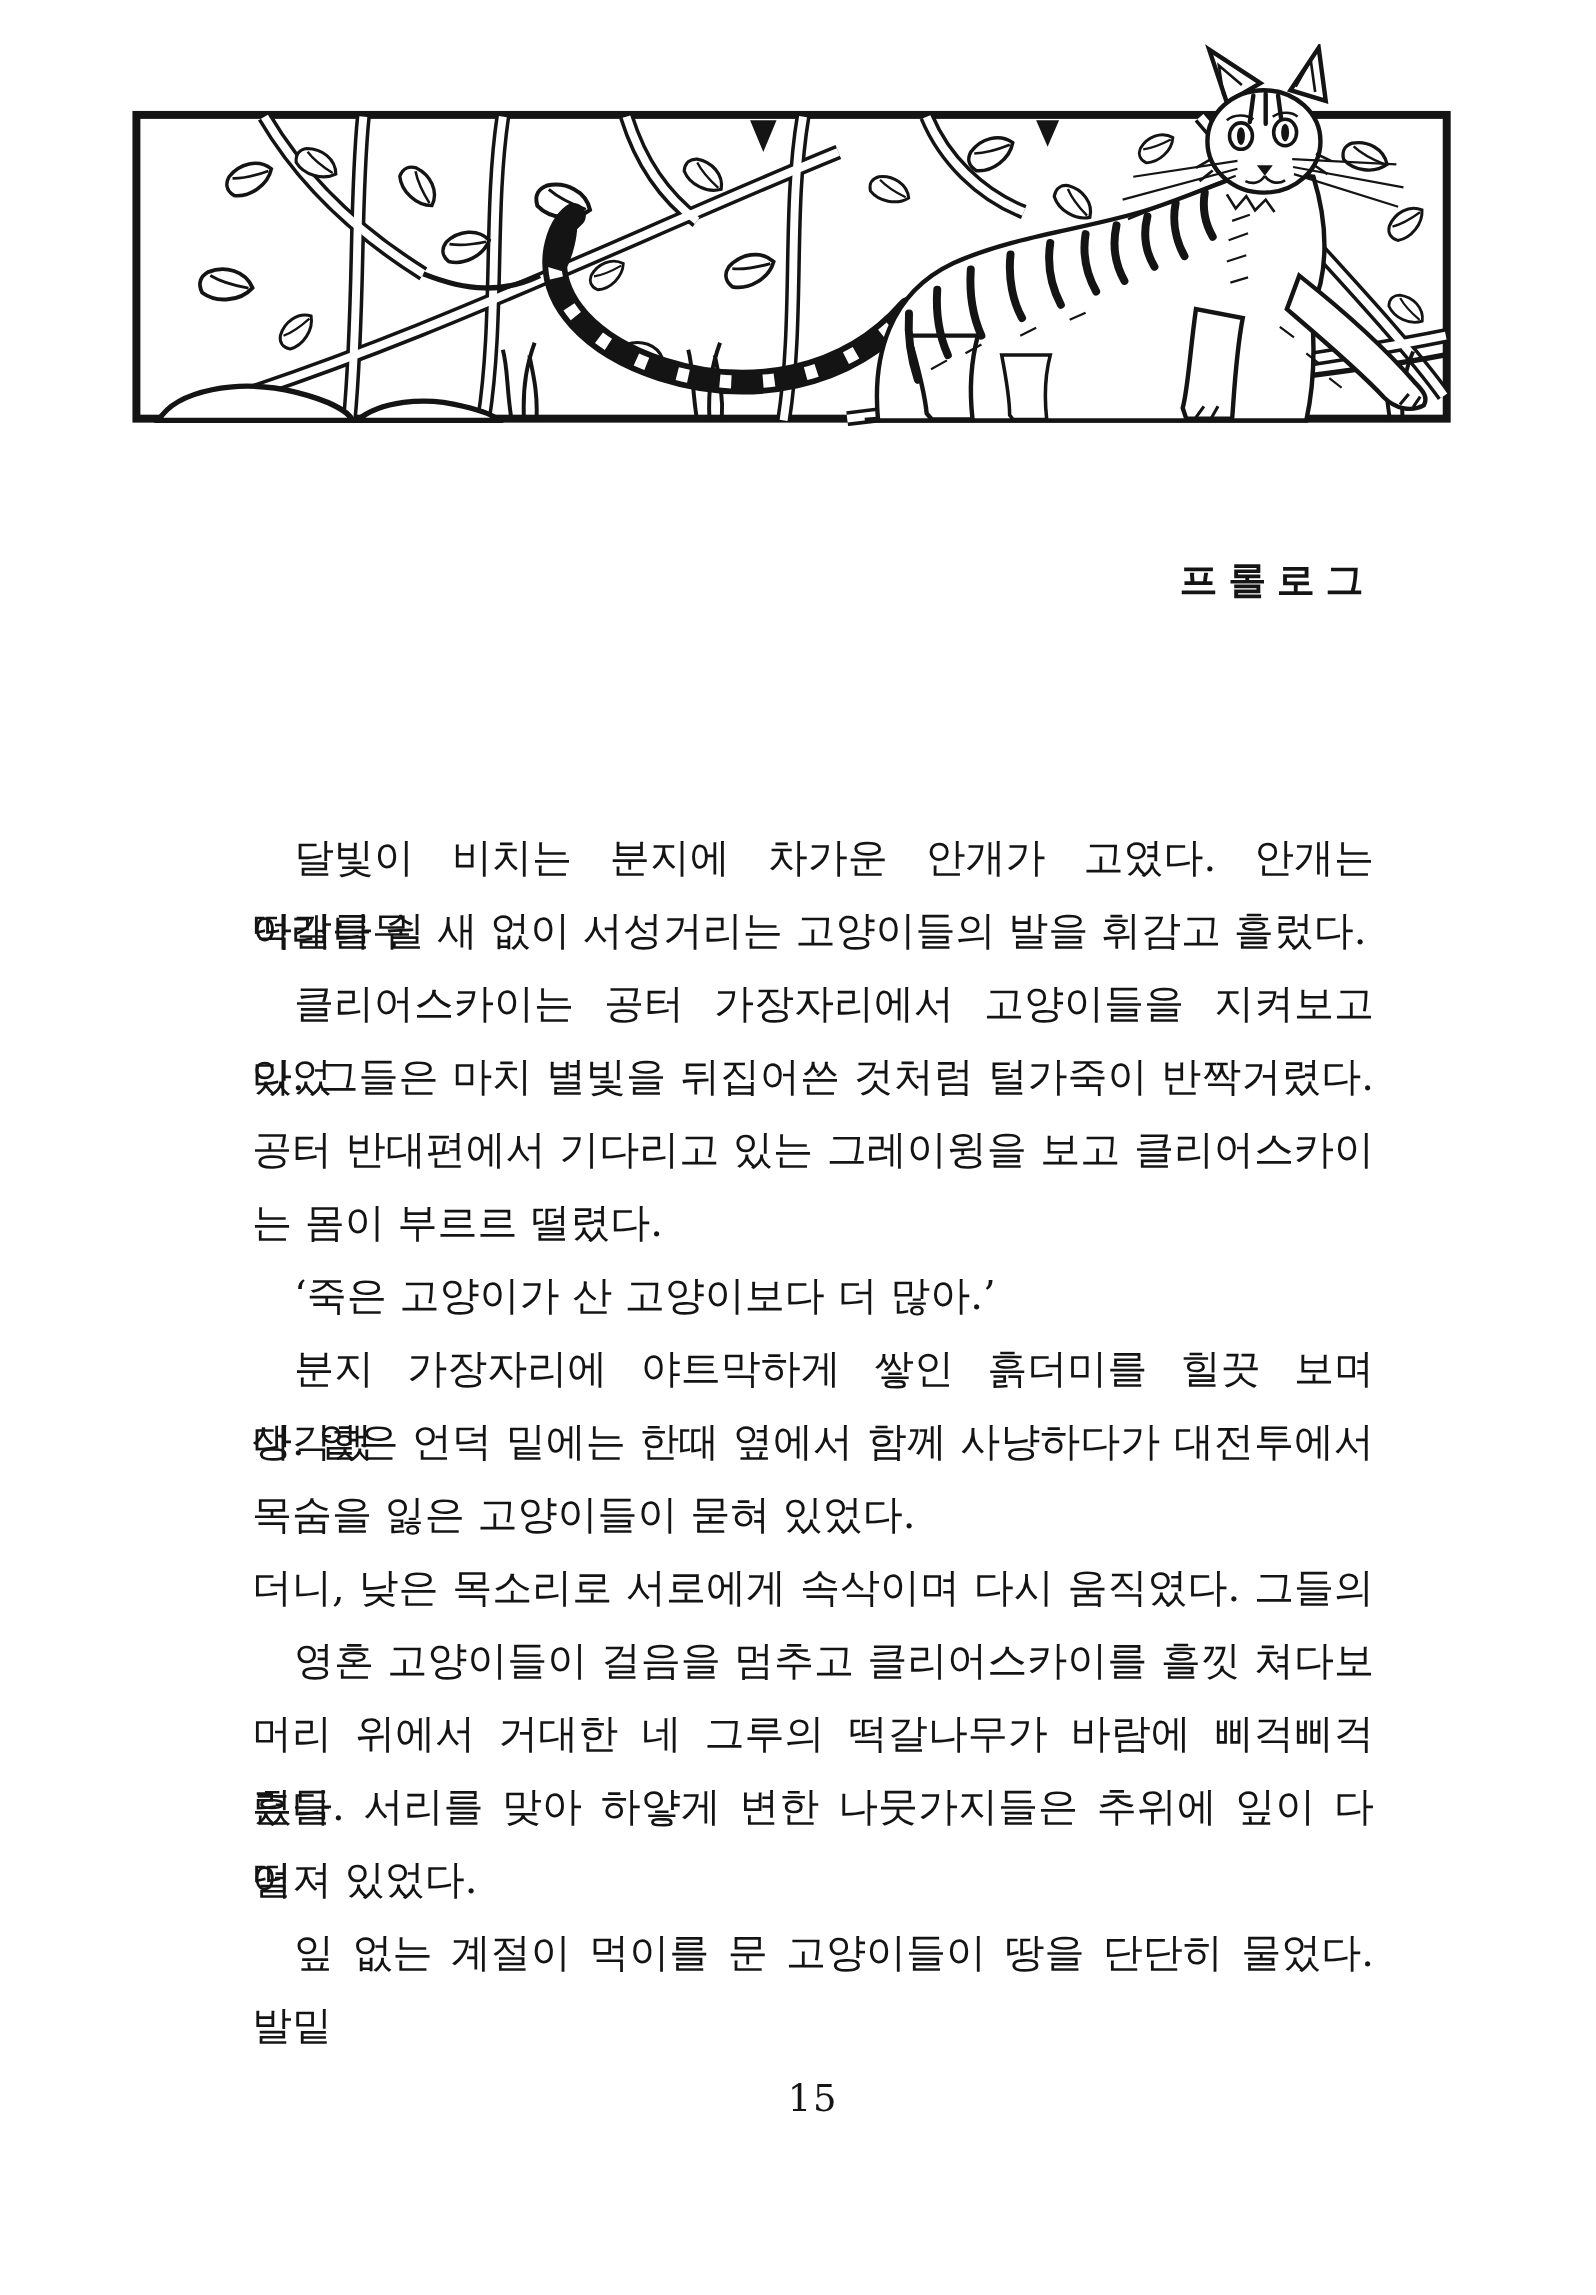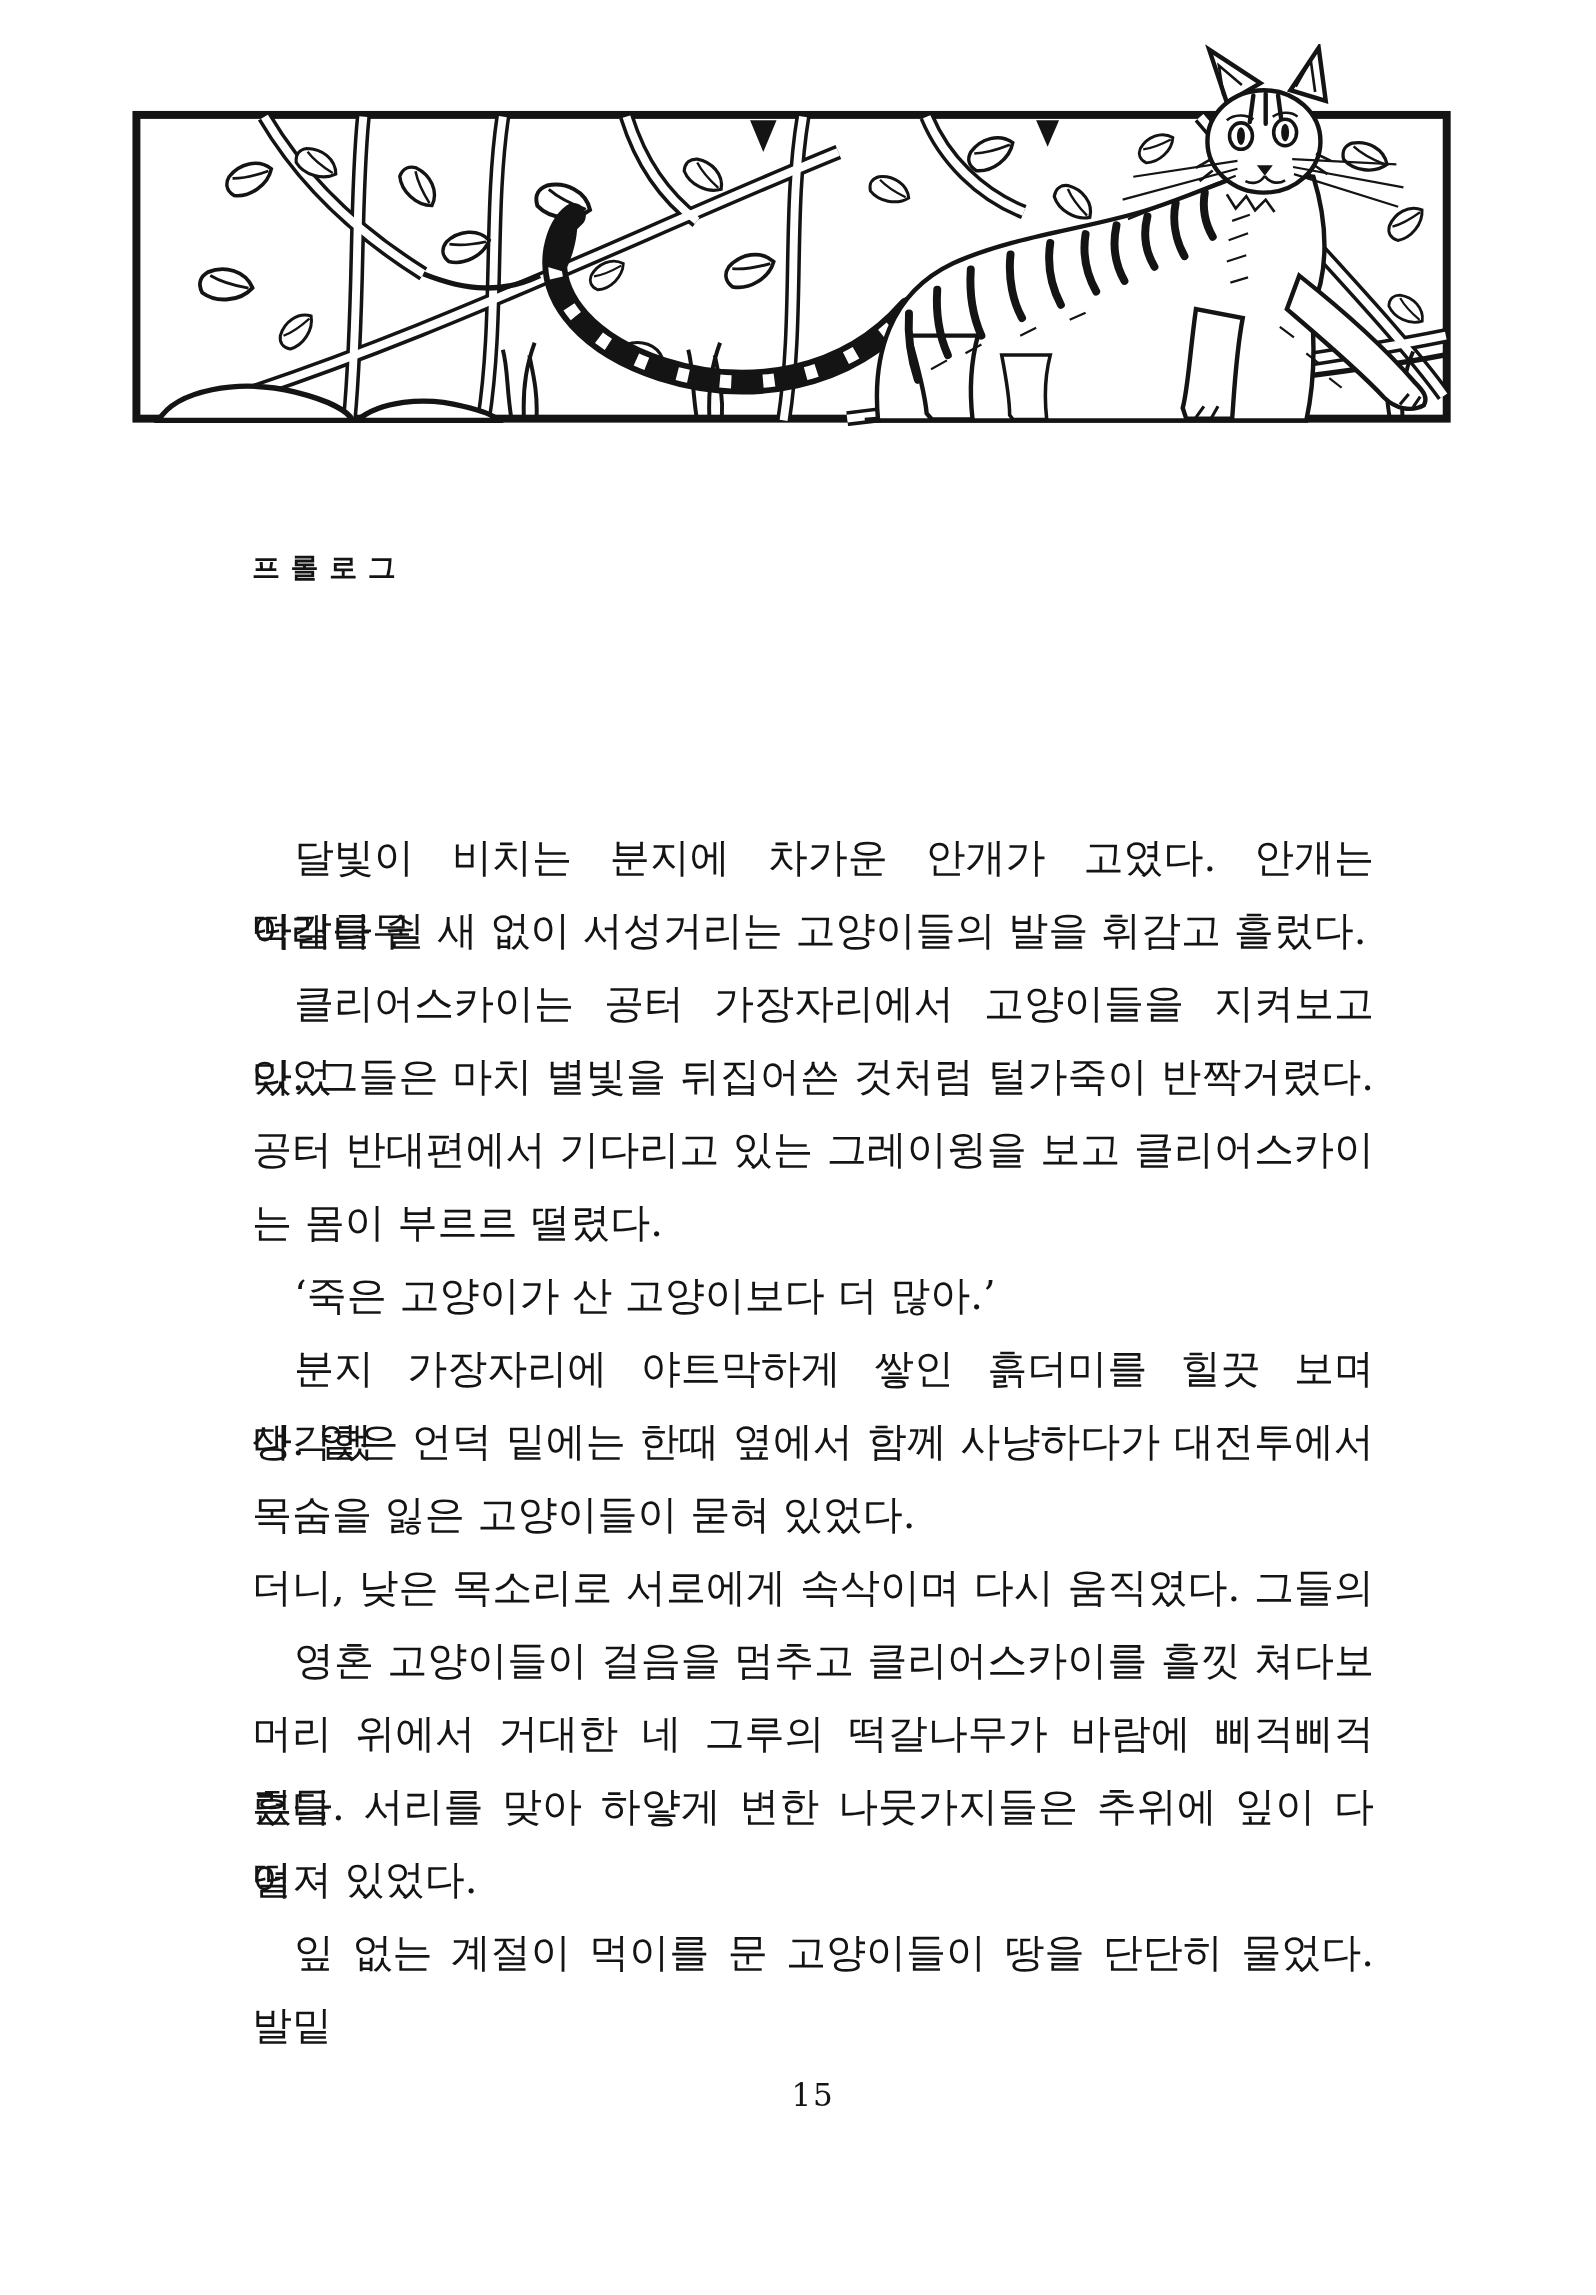--- a/index.html
+++ b/index.html
@@ -4,35 +4,35 @@
 <style>
   html,body{margin:0;padding:0;}
   body{
     width:1597px;height:2295px;position:relative;overflow:hidden;
     background:#ffffff;color:#141414;
     font-family:"DejaVu Serif","Liberation Serif",serif;
   }
   .illus{position:absolute;left:132px;top:44px;width:1320px;height:382px;}
   .chapter-title{
     position:absolute;left:252px;top:530px;width:1122px;
-    text-align:left;font-size:28px;font-weight:bold;letter-spacing:10.6px;
+    text-align:right;font-size:38px;font-weight:bold;letter-spacing:10.6px;
   }
   .body-text{
     position:absolute;left:252px;top:821px;width:1122px;
     font-size:40px;line-height:73px;
   }
   .line{
     margin:0;height:73px;word-break:keep-all;
     text-align:justify;text-align-last:justify;
   }
   .line.last{text-align:left;text-align-last:left;}
   .line.indent{text-indent:42px;}
   .page-number{
     position:absolute;left:252px;top:2077px;width:1122px;
-    text-align:center;font-size:31px;letter-spacing:1.8px;
+    text-align:center;font-size:37px;letter-spacing:1.8px;
   }
 </style>
 </head>
 <body style="background: rgb(255, 255, 255); color: rgb(20, 20, 20);">
 
 <svg class="illus" viewBox="0 0 1495 432" xmlns="http://www.w3.org/2000/svg">
   <desc>흑백 목판화풍 머리그림: 나뭇가지와 잎사귀 테두리 사이를 걸어가는 줄무늬 고양이</desc>
   <defs>
     <g id="leaf">
       <path d="M0 0 C16 -10 38 -8 48 8 C38 24 14 30 -2 22 C-9 13 -6 5 0 0 Z" fill="#fff" stroke="#141414" stroke-width="4"></path>

